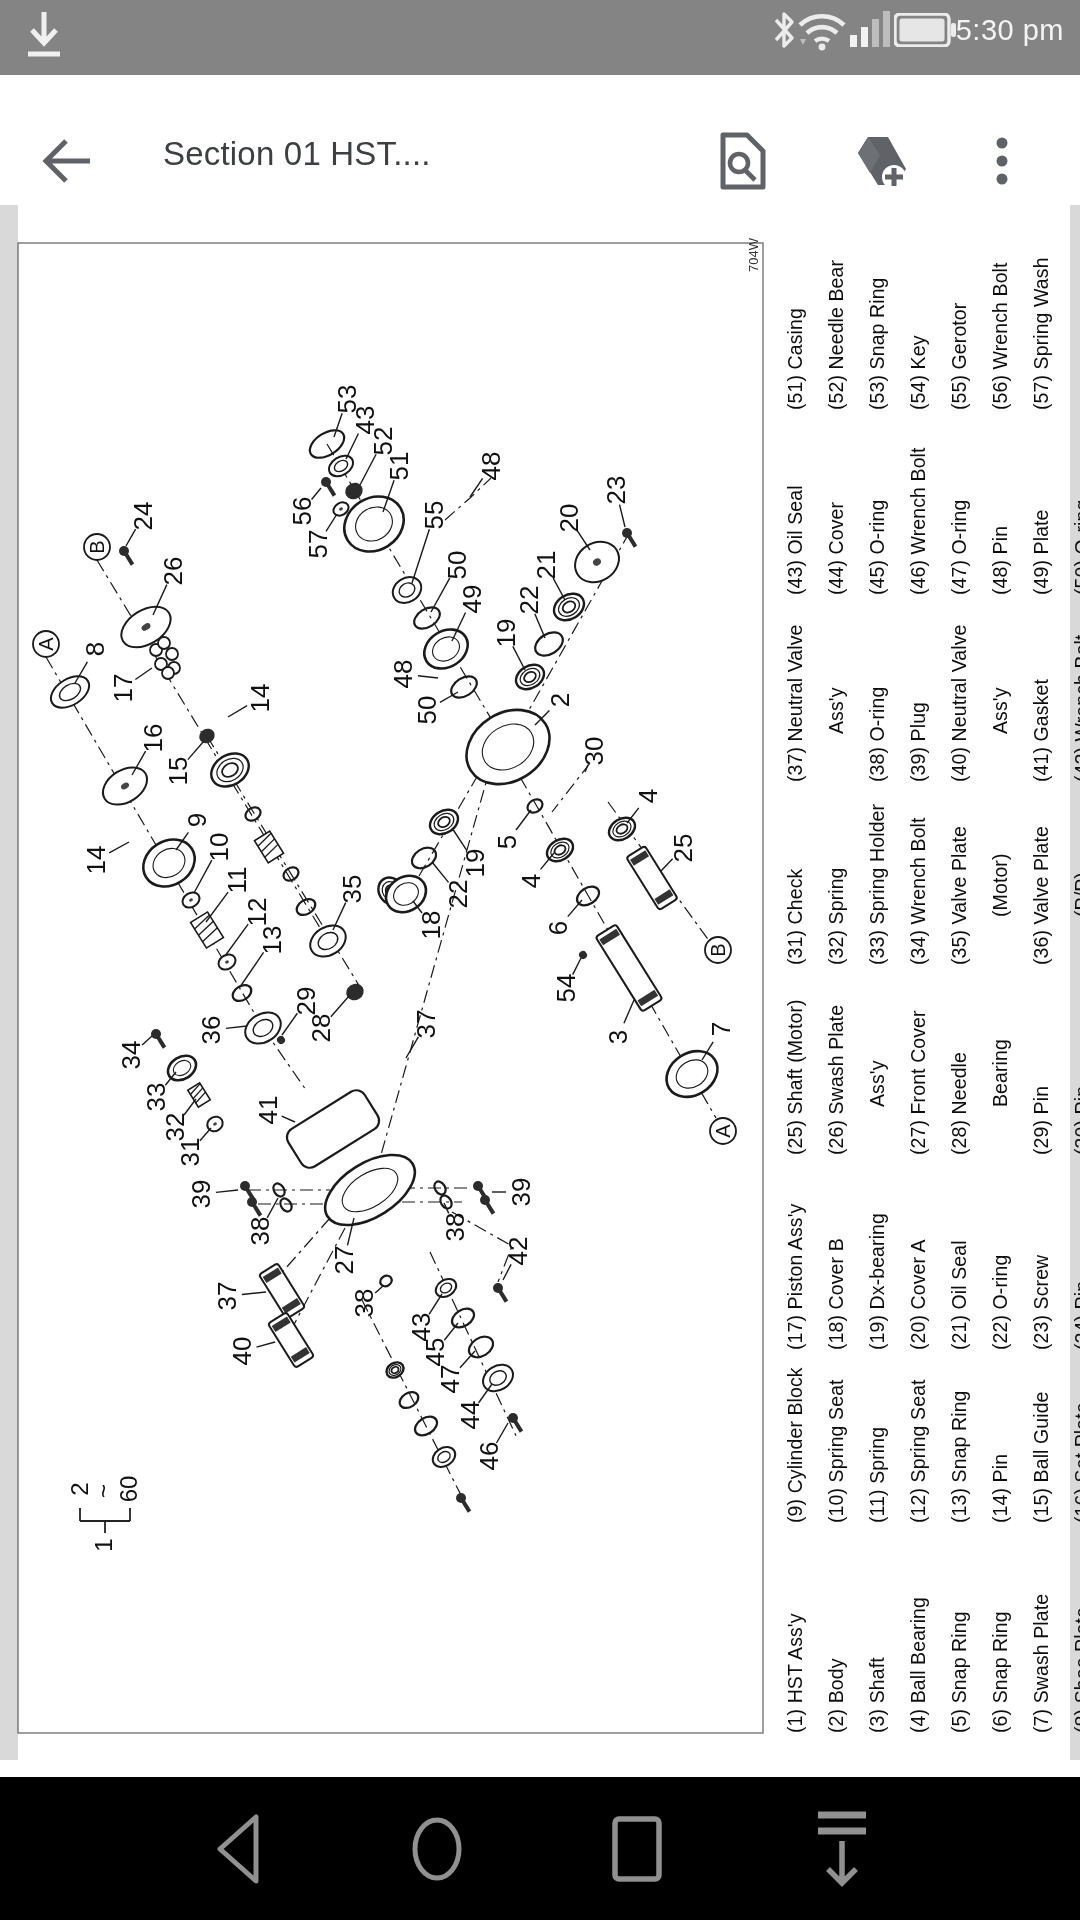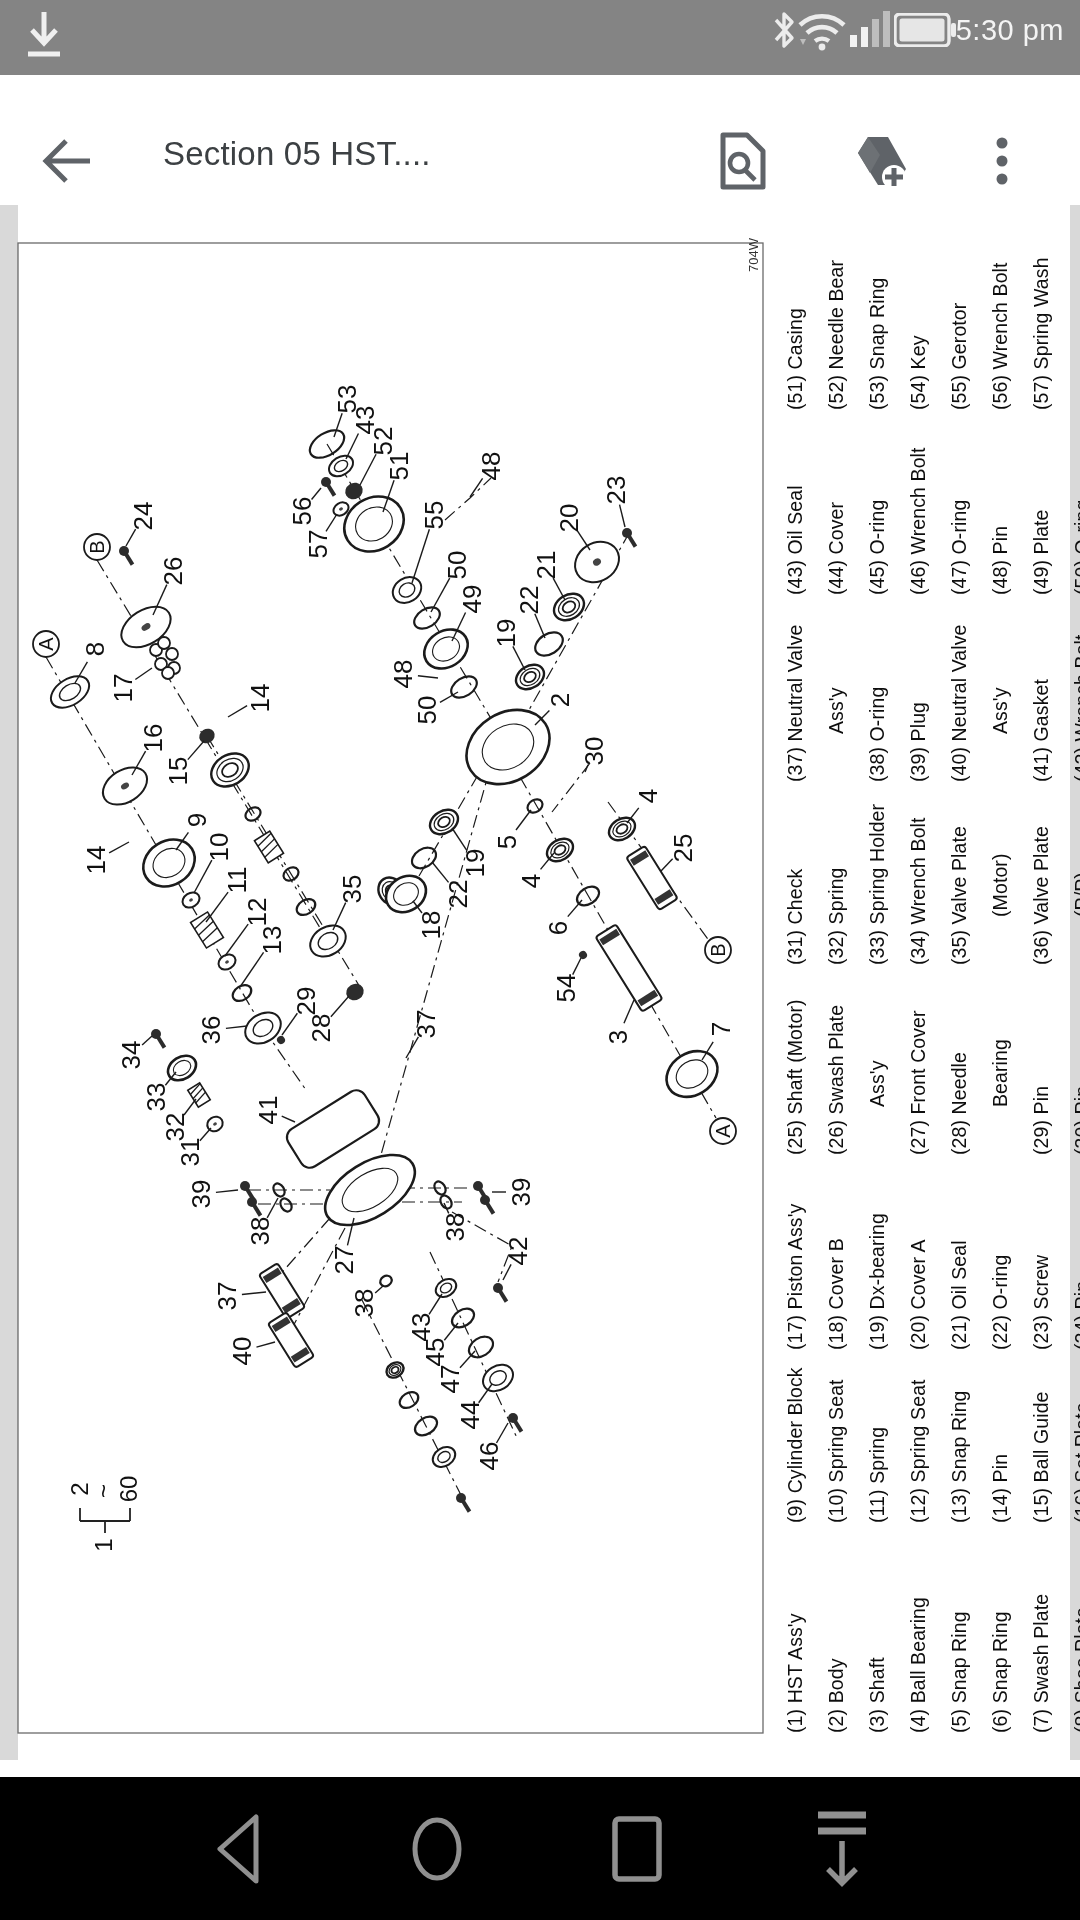--- a/index.html
+++ b/index.html
@@ -72,21 +72,21 @@
         <rect x="57" y="10" width="5" height="14" rx="2" fill="#ececec"></rect>
       </svg>
       <span class="sb-time">5:30 pm</span>
     </div>
   </div>
 
   <div class="app-header">
     <svg class="hdr-back" viewBox="0 0 56 56">
       <path d="M50 28 H8 M26 8 L6 28 L26 48" stroke="#5f6368" stroke-width="5" fill="none"></path>
     </svg>
-    <div class="hdr-title">Section 05 HST....</div>
+    <div class="hdr-title">Section 01 HST....</div>
     <svg class="hdr-ic hdr-find" viewBox="0 0 60 60">
       <path d="M12 4 H36 L52 20 V56 H12 Z" fill="none" stroke="#5f6368" stroke-width="5" stroke-linejoin="round"></path>
       <circle cx="28" cy="32" r="9" fill="none" stroke="#5f6368" stroke-width="4.6"></circle>
       <path d="M34 39 L44 49" stroke="#5f6368" stroke-width="4.6"></path>
     </svg>
     <svg class="hdr-ic hdr-drive" viewBox="0 0 60 60">
       <path d="M20 6 H40 L58 38 L48 54 H30 L10 22 Z" fill="#5f6368"></path>
       <path d="M20 6 L10 22 L22 42 L32 24 Z" fill="#6d7175"></path>
       <circle cx="46" cy="46" r="12" fill="#fff"></circle>
       <path d="M46 37 V55 M37 46 H55" stroke="#5f6368" stroke-width="5"></path>

